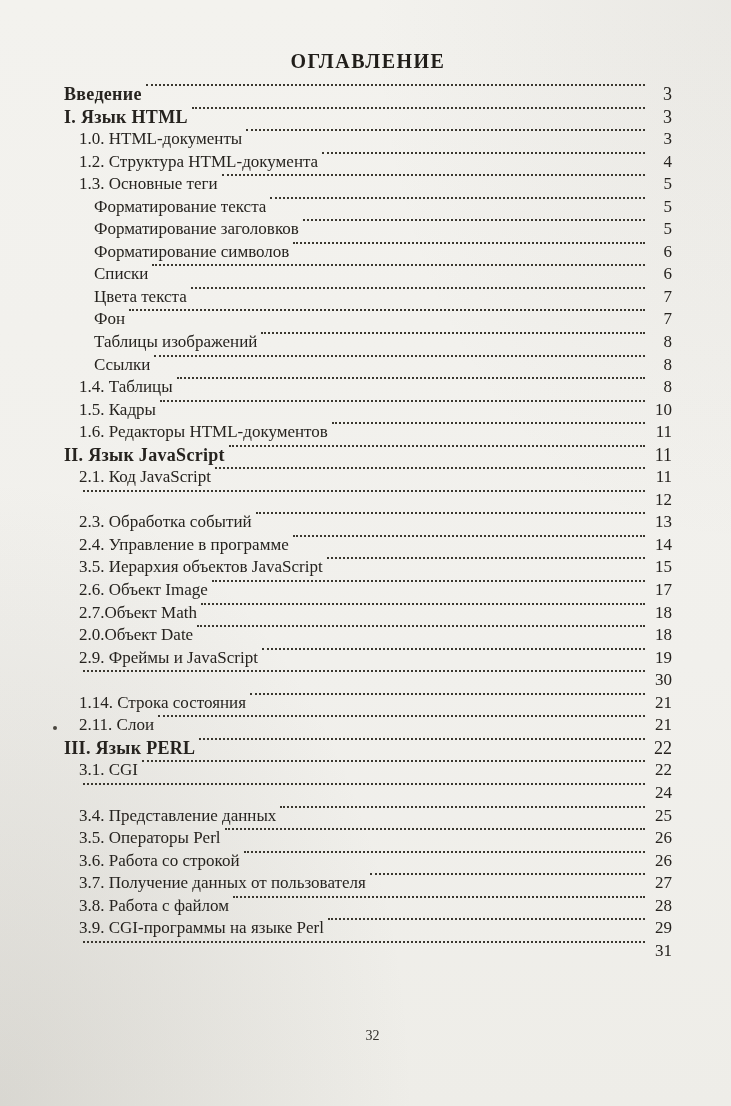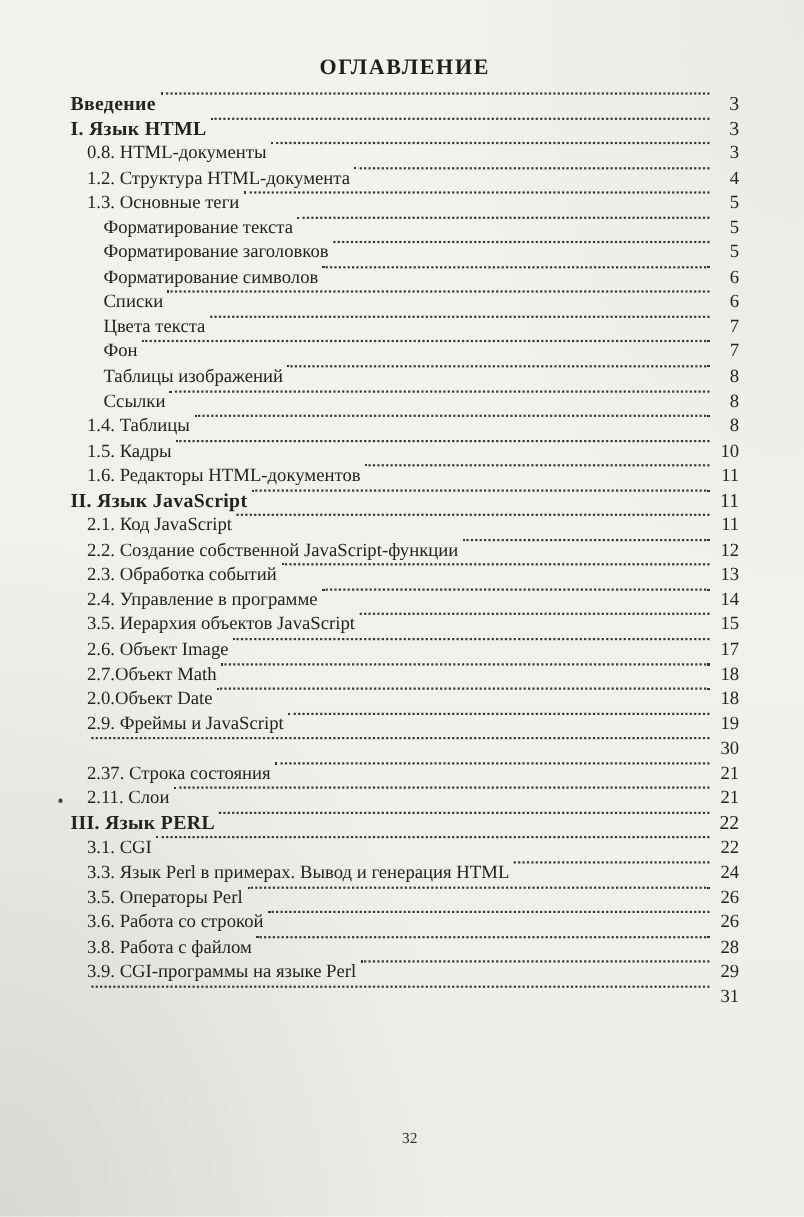--- a/index.html
+++ b/index.html
@@ -104,21 +104,21 @@
     <span class="pagenum">3</span>
   </div>
 
   <div class="row lvl0 bold">
     <span class="label">I. Язык HTML</span>
     <span class="leader"></span>
     <span class="pagenum">3</span>
   </div>
 
   <div class="row lvl1">
-    <span class="label">0.8. HTML-документы</span>
+    <span class="label">1.0. HTML-документы</span>
     <span class="leader"></span>
     <span class="pagenum">3</span>
   </div>
 
   <div class="row lvl1">
     <span class="label">1.2. Структура HTML-документа</span>
     <span class="leader"></span>
     <span class="pagenum">4</span>
   </div>
 
@@ -200,21 +200,20 @@
     <span class="pagenum">11</span>
   </div>
 
   <div class="row lvl1">
     <span class="label">2.1. Код JavaScript</span>
     <span class="leader"></span>
     <span class="pagenum">11</span>
   </div>
 
   <div class="row lvl1">
-    <span class="label">2.2. Создание собственной JavaScript-функции</span>
     <span class="leader"></span>
     <span class="pagenum">12</span>
   </div>
 
   <div class="row lvl1">
     <span class="label">2.3. Обработка событий</span>
     <span class="leader"></span>
     <span class="pagenum">13</span>
   </div>
 
@@ -253,21 +252,21 @@
     <span class="leader"></span>
     <span class="pagenum">19</span>
   </div>
 
   <div class="row lvl1">
     <span class="leader"></span>
     <span class="pagenum">30</span>
   </div>
 
   <div class="row lvl1">
-    <span class="label">2.37. Строка состояния</span>
+    <span class="label">1.14. Строка состояния</span>
     <span class="leader"></span>
     <span class="pagenum">21</span>
   </div>
 
   <div class="row lvl1">
     <span class="label">2.11. Слои</span>
     <span class="leader"></span>
     <span class="pagenum">21</span>
   </div>
 
@@ -278,38 +277,47 @@
   </div>
 
   <div class="row lvl1">
     <span class="label">3.1. CGI</span>
     <span class="leader"></span>
     <span class="pagenum">22</span>
   </div>
 
 
   <div class="row lvl1">
-    <span class="label">3.3. Язык Perl в примерах. Вывод и генерация HTML</span>
     <span class="leader"></span>
     <span class="pagenum">24</span>
   </div>
 
+  <div class="row lvl1">
+    <span class="label">3.4. Представление данных</span>
+    <span class="leader"></span>
+    <span class="pagenum">25</span>
+  </div>
 
   <div class="row lvl1">
     <span class="label">3.5. Операторы Perl</span>
     <span class="leader"></span>
     <span class="pagenum">26</span>
   </div>
 
   <div class="row lvl1">
     <span class="label">3.6. Работа со строкой</span>
     <span class="leader"></span>
     <span class="pagenum">26</span>
   </div>
 
+  <div class="row lvl1">
+    <span class="label">3.7. Получение данных от пользователя</span>
+    <span class="leader"></span>
+    <span class="pagenum">27</span>
+  </div>
 
   <div class="row lvl1">
     <span class="label">3.8. Работа с файлом</span>
     <span class="leader"></span>
     <span class="pagenum">28</span>
   </div>
 
   <div class="row lvl1">
     <span class="label">3.9. CGI-программы на языке Perl</span>
     <span class="leader"></span>

